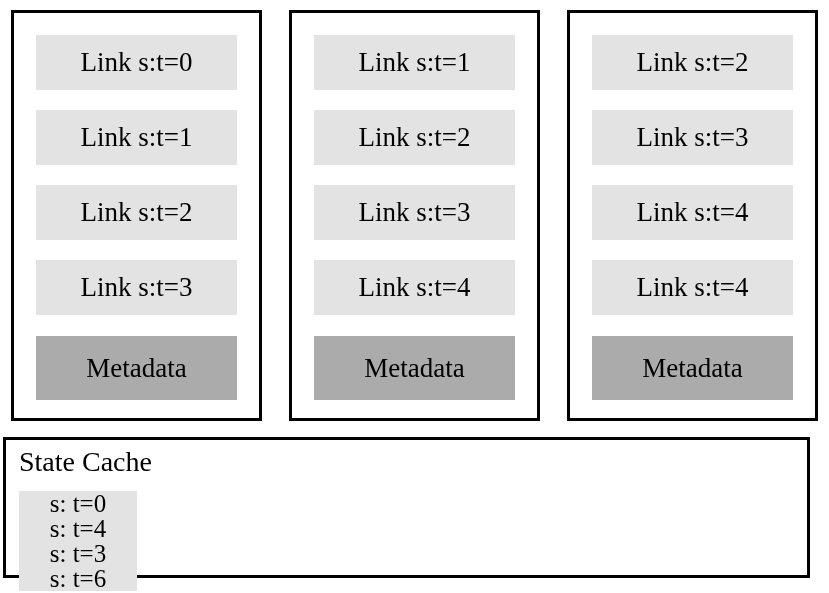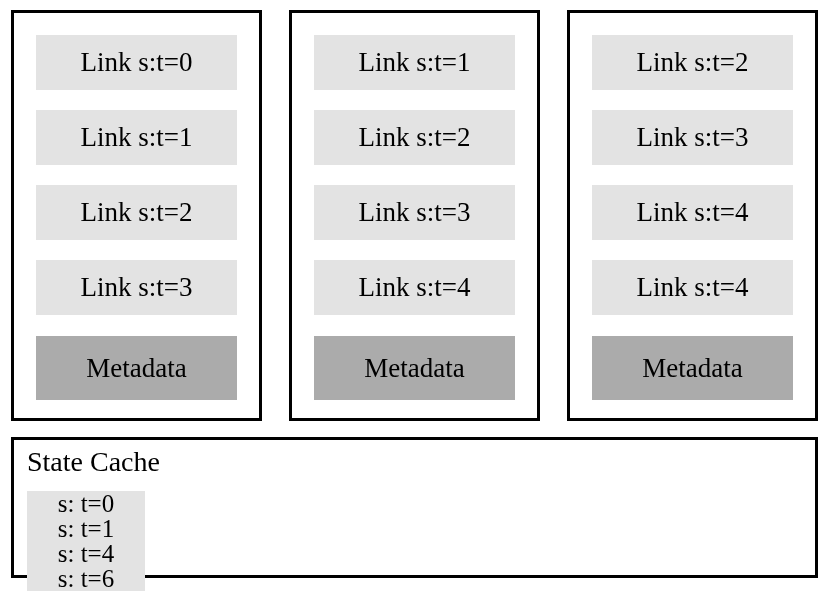--- a/index.html
+++ b/index.html
@@ -69,21 +69,21 @@
     justify-content: center;
     font-size: 27px;
     line-height: 1;
     margin-top: 1px;
     white-space: nowrap;
   }
 
   
   .cache-box {
     position: absolute;
-    left: 11px;
+    left: 3px;
     top: 437px;
     width: 807px;
     height: 141px;
     box-sizing: border-box;
     border: 3px solid #000000;
     background: #ffffff;
     padding: 0;
   }
 
   .cache-title {
@@ -150,19 +150,19 @@
       <div class="link-box">Link s:t=4</div>
       <div class="meta-box">Metadata</div>
     </div>
 
   </div>
 
   <div class="cache-box">
     <div class="cache-title">State Cache</div>
     <div class="chips-row">
       <div class="chip">s: t=0</div>
-      <div class="chip">s: t=1</div>
       <div class="chip">s: t=4</div>
+      <div class="chip">s: t=3</div>
       <div class="chip">s: t=6</div>
     </div>
   </div>
 
 </div>
 
 </body></html>

